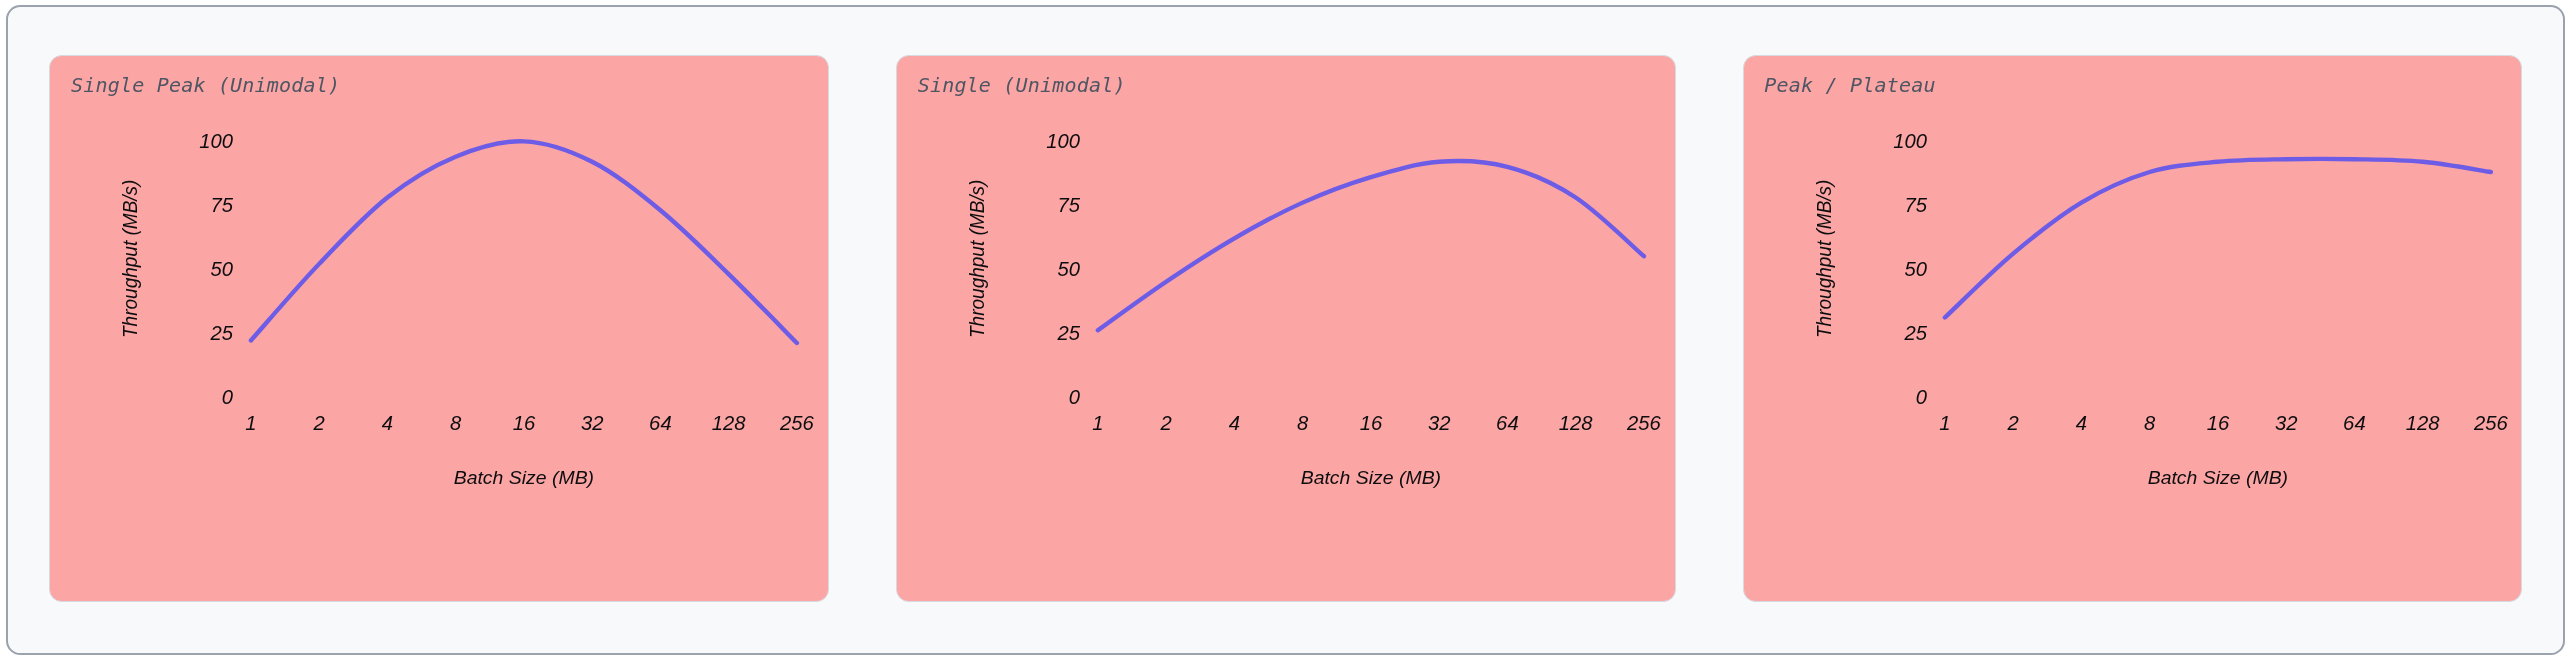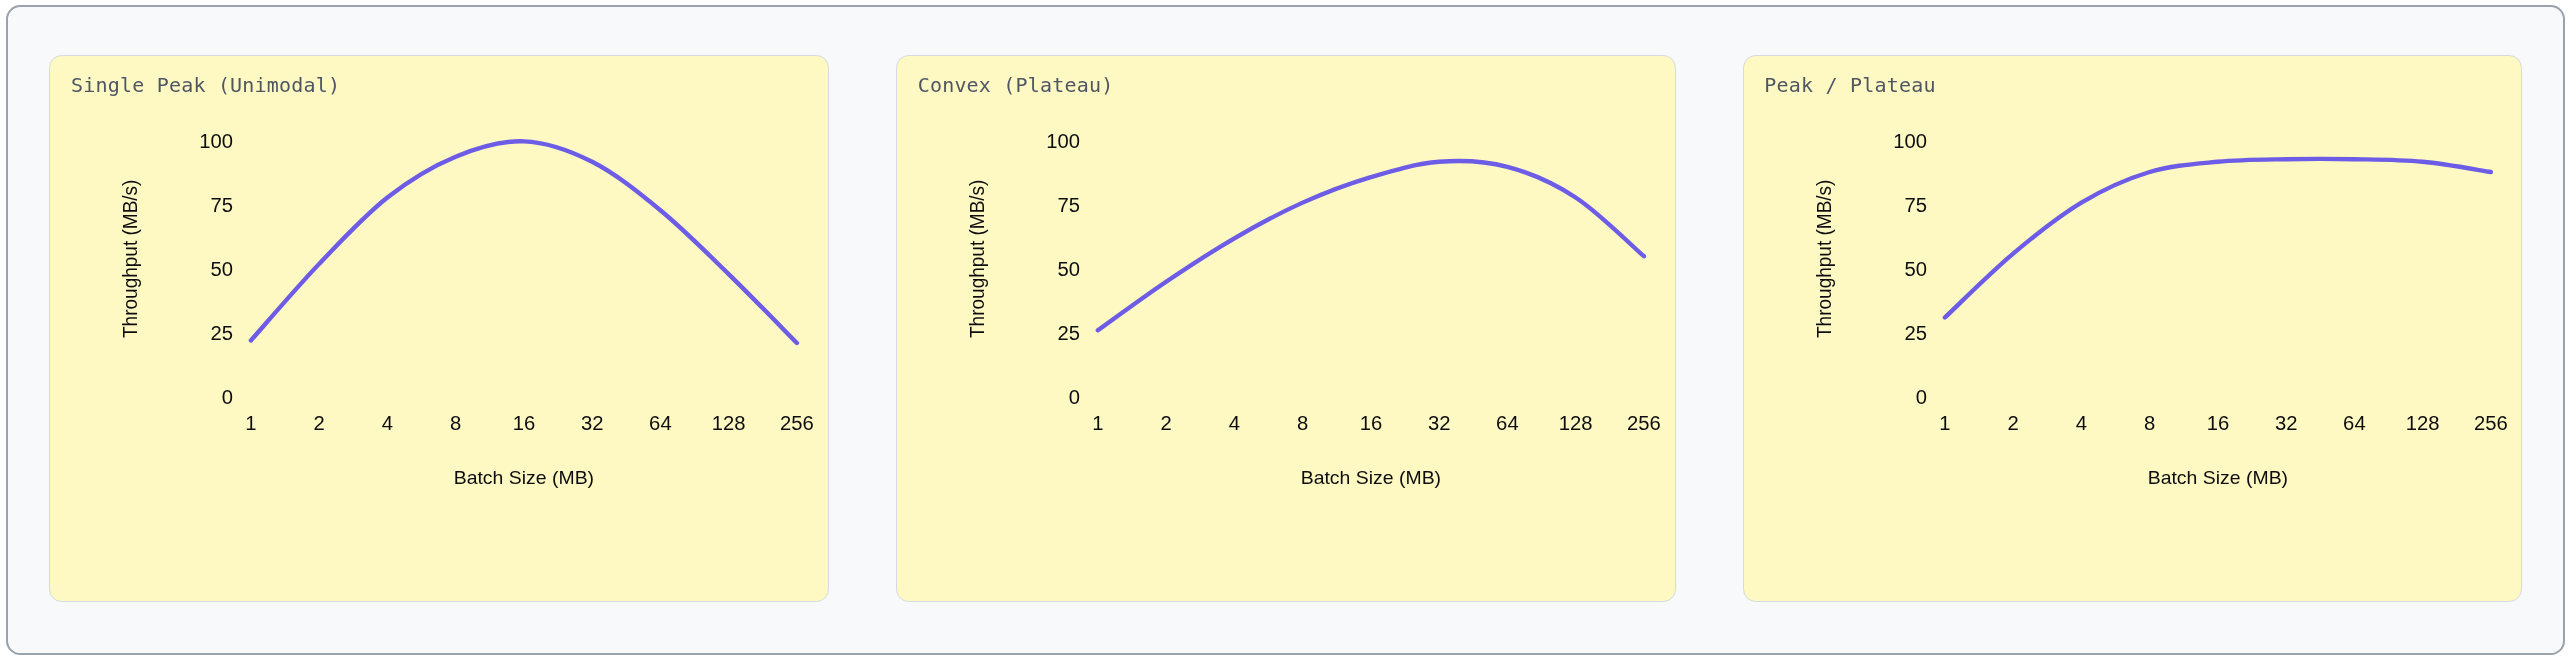--- a/index.html
+++ b/index.html
@@ -35,25 +35,26 @@
     align-items: stretch;
     justify-content: space-between;
     padding: 48px 41px 51px 41px;
     box-sizing: border-box;
     gap: 67px;
   }
 
   .chart-card {
     position: relative;
     flex: 1 1 0;
-    background: #fef9c3;
+    background: #fca5a5;
     border: 1.6px solid #d6dae1;
     border-radius: 12.7px;
     box-sizing: border-box;
     overflow: hidden;
+    font-style: italic;
   }
 
   .chart-title {
     position: absolute;
     left: 20.6px;
     top: 17.5px;
     font-family: "DejaVu Sans Mono", "Liberation Mono", monospace;
     font-size: 20px;
     letter-spacing: 0.2px;
     color: #4e5663;
@@ -114,21 +115,21 @@
             <text x="753.5" y="424" text-anchor="middle" class="tick-text" fill="#0d0d0f">64</text>
             <text x="837.75" y="424" text-anchor="middle" class="tick-text" fill="#0d0d0f">128</text>
             <text x="922" y="424" text-anchor="middle" class="tick-text" fill="#0d0d0f">256</text>
             <text x="585" y="492" text-anchor="middle" class="xlabel-text" fill="#0d0d0f">Batch Size (MB)</text>
             <path d="M 248.00 311.11 C 262.04 295.00, 304.17 244.52, 332.25 214.44 C 360.33 184.37, 388.42 153.22, 416.50 130.67 C 444.58 108.11, 472.67 90.93, 500.75 79.11 C 528.83 67.30, 556.92 58.70, 585.00 59.78 C 613.08 60.85, 641.17 71.06, 669.25 85.56 C 697.33 100.06, 725.42 123.15, 753.50 146.78 C 781.58 170.41, 809.67 199.41, 837.75 227.33 C 865.83 255.26, 907.96 299.83, 922.00 314.33" class="series-path" stroke="#6d5ce6"></path>
           </svg>
       </div>
     </div>
 
     <div class="chart-card">
-      <div class="chart-title">Convex (Plateau)</div>
+      <div class="chart-title">Single (Unimodal)</div>
       <div class="plot-area">
         <svg viewBox="0 0 960 640" preserveAspectRatio="none">
             <text x="226" y="391" text-anchor="end" class="tick-text" fill="#0d0d0f">0</text>
             <text x="226" y="310.44444444444446" text-anchor="end" class="tick-text" fill="#0d0d0f">25</text>
             <text x="226" y="229.88888888888889" text-anchor="end" class="tick-text" fill="#0d0d0f">50</text>
             <text x="226" y="149.33333333333334" text-anchor="end" class="tick-text" fill="#0d0d0f">75</text>
             <text x="226" y="68.77777777777777" text-anchor="end" class="tick-text" fill="#0d0d0f">100</text>
             <text x="0" y="0" transform="translate(108, 208) rotate(-90)" text-anchor="middle" class="ylabel-text" fill="#0d0d0f">Throughput (MB/s)</text>
             <text x="248" y="424" text-anchor="middle" class="tick-text" fill="#0d0d0f">1</text>
             <text x="332.25" y="424" text-anchor="middle" class="tick-text" fill="#0d0d0f">2</text>

